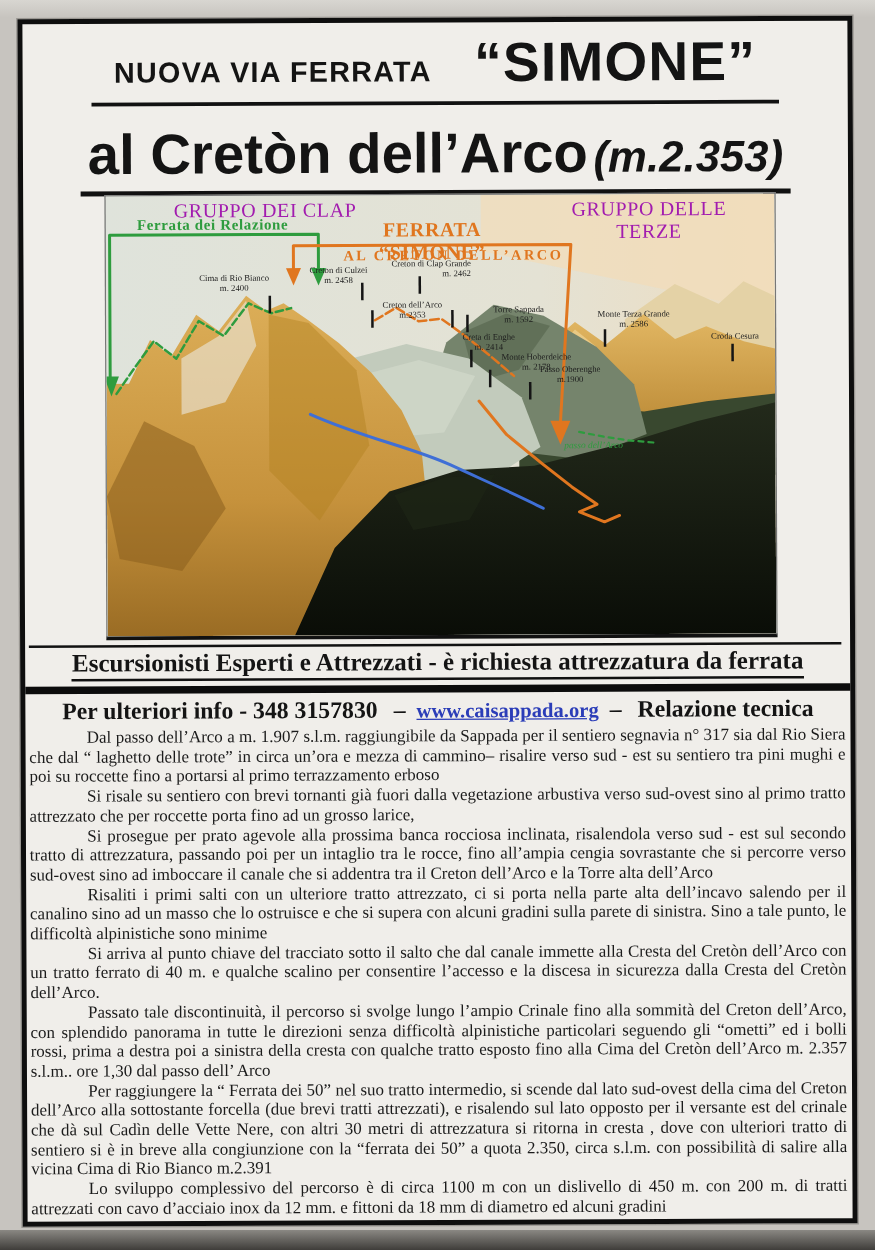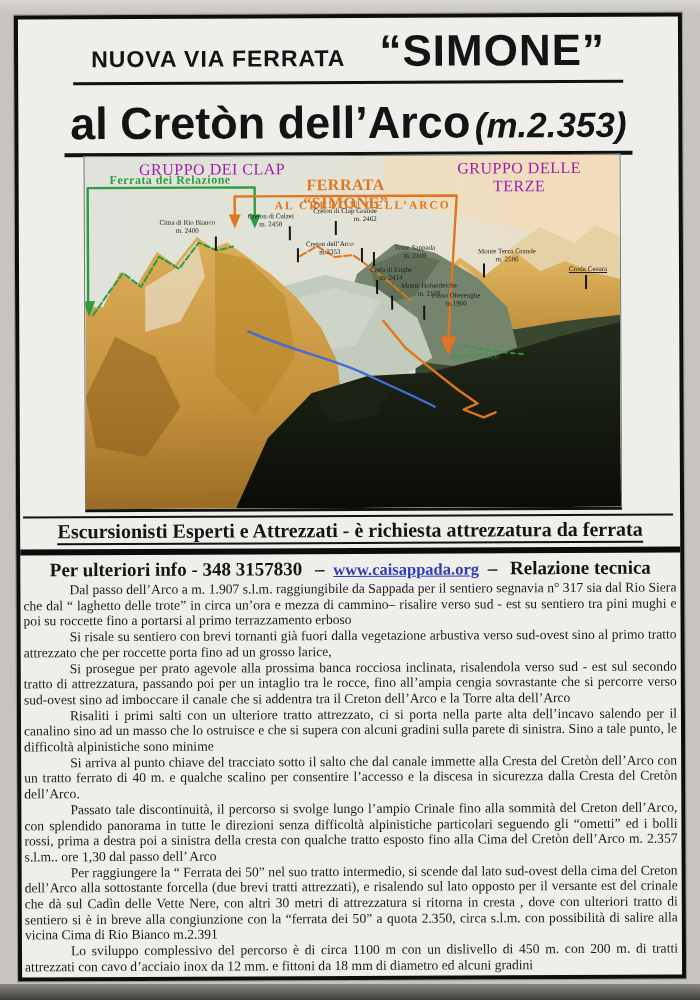--- a/index.html
+++ b/index.html
@@ -165,35 +165,35 @@
 m. 2458</div>
     <div class="tick" style="left:204px;top:70px;"></div>
     <div class="peak" style="left:192px;top:51px;width:100px;text-align:right;">Creton di Clap Grande
 m. 2462</div>
     <div class="tick" style="left:250px;top:65px;"></div>
     <div class="peak" style="left:206px;top:84px;width:78px;">Creton dell’Arco
 m.2353</div>
     <div class="tick" style="left:212px;top:92px;"></div>
     <div class="tick" style="left:276px;top:92px;"></div>
     <div class="peak" style="left:292px;top:88px;width:76px;">Torre Sappada
-m. 2189</div>
+m. 1592</div>
     <div class="tick" style="left:288px;top:96px;"></div>
     <div class="peak" style="left:270px;top:110px;width:72px;">Creta di Enghe
 m. 2414</div>
     <div class="tick" style="left:291px;top:124px;"></div>
     <div class="peak" style="left:300px;top:126px;width:88px;">Monte Hoberdeiche
 m. 2178</div>
     <div class="tick" style="left:306px;top:140px;"></div>
     <div class="peak" style="left:332px;top:136px;width:78px;">Passo Oberenghe
 m.1900</div>
     <div class="tick" style="left:338px;top:150px;"></div>
     <div class="peak" style="left:376px;top:92px;width:92px;">Monte Terza Grande
 m. 2586</div>
     <div class="tick" style="left:398px;top:108px;"></div>
-    <div class="peak" style="left:468px;top:110px;width:70px;text-decoration:underline;">Croda Cesura</div>
+    <div class="peak" style="left:468px;top:110px;width:70px;">Croda Cesura</div>
     <div class="tick" style="left:500px;top:120px;"></div>
   </div>
 
   <div class="rule-thin"></div>
   <div class="banner">
     <span>Escursionisti Esperti  e Attrezzati -  è richiesta attrezzatura da ferrata</span>
   </div>
   <div class="rule-thick"></div>
   <div class="info">
     <span>Per ulteriori info  - 348 3157830</span>

